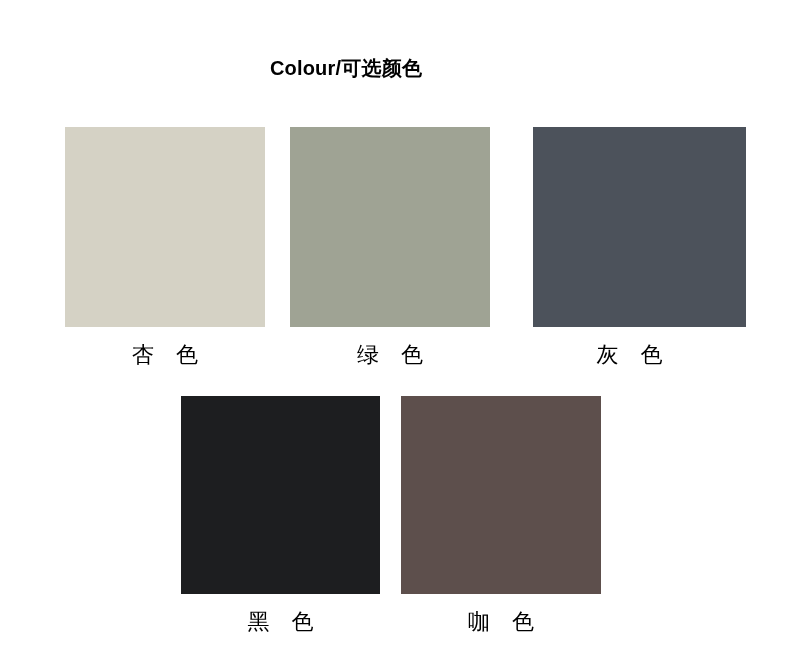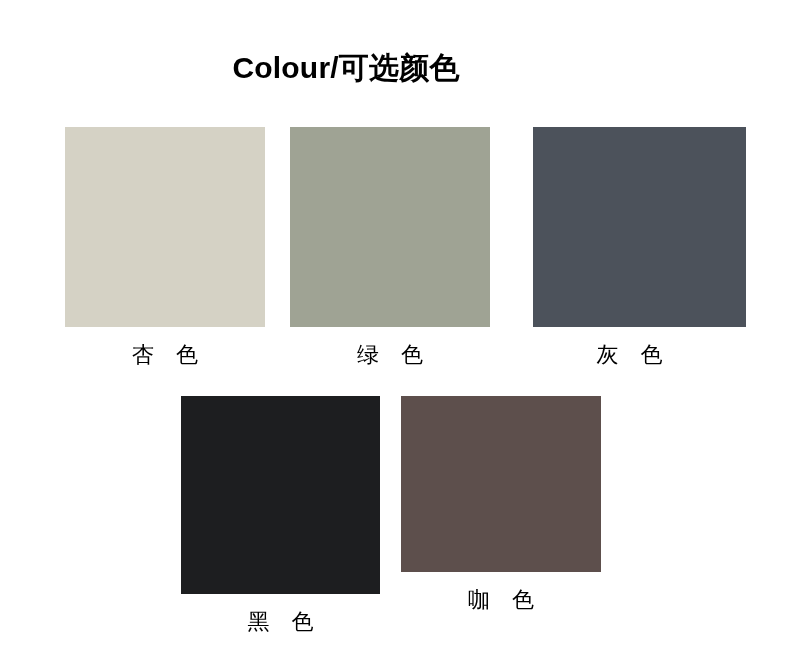--- a/index.html
+++ b/index.html
@@ -23,21 +23,21 @@
     height: 663px;
   }
 
   
   .title {
     position: absolute;
     left: 0;
     top: 52px;
     width: 692px;
     text-align: center;
-    font-size: 30px;
+    font-size: 20px;
     font-weight: bold;
     letter-spacing: 0.2px;
     line-height: 32px;
     white-space: nowrap;
   }
 
   
   .swatch-grid {
     position: absolute;
     left: 0;
@@ -73,21 +73,21 @@
     color: #000000;
   }
 
   
   .cell-0 { left: 65px;  top: 127px; width: 200px; height: 200px; }
   .cell-1 { left: 290px; top: 127px; width: 200px; height: 200px; }
   .cell-2 { left: 513px; top: 127px; width: 213px; height: 200px; padding-left: 20px; }
 
   
   .cell-3 { left: 181px; top: 396px; width: 199px; height: 198px; }
-  .cell-4 { left: 401px; top: 396px; width: 200px; height: 176px; }
+  .cell-4 { left: 401px; top: 396px; width: 200px; height: 198px; }
 </style>
 </head>
 <body style="background: rgb(255, 255, 255);">
 
 <div class="page">
 
   <div class="title">Colour/可选颜色</div>
 
   <div class="swatch-grid">
 

